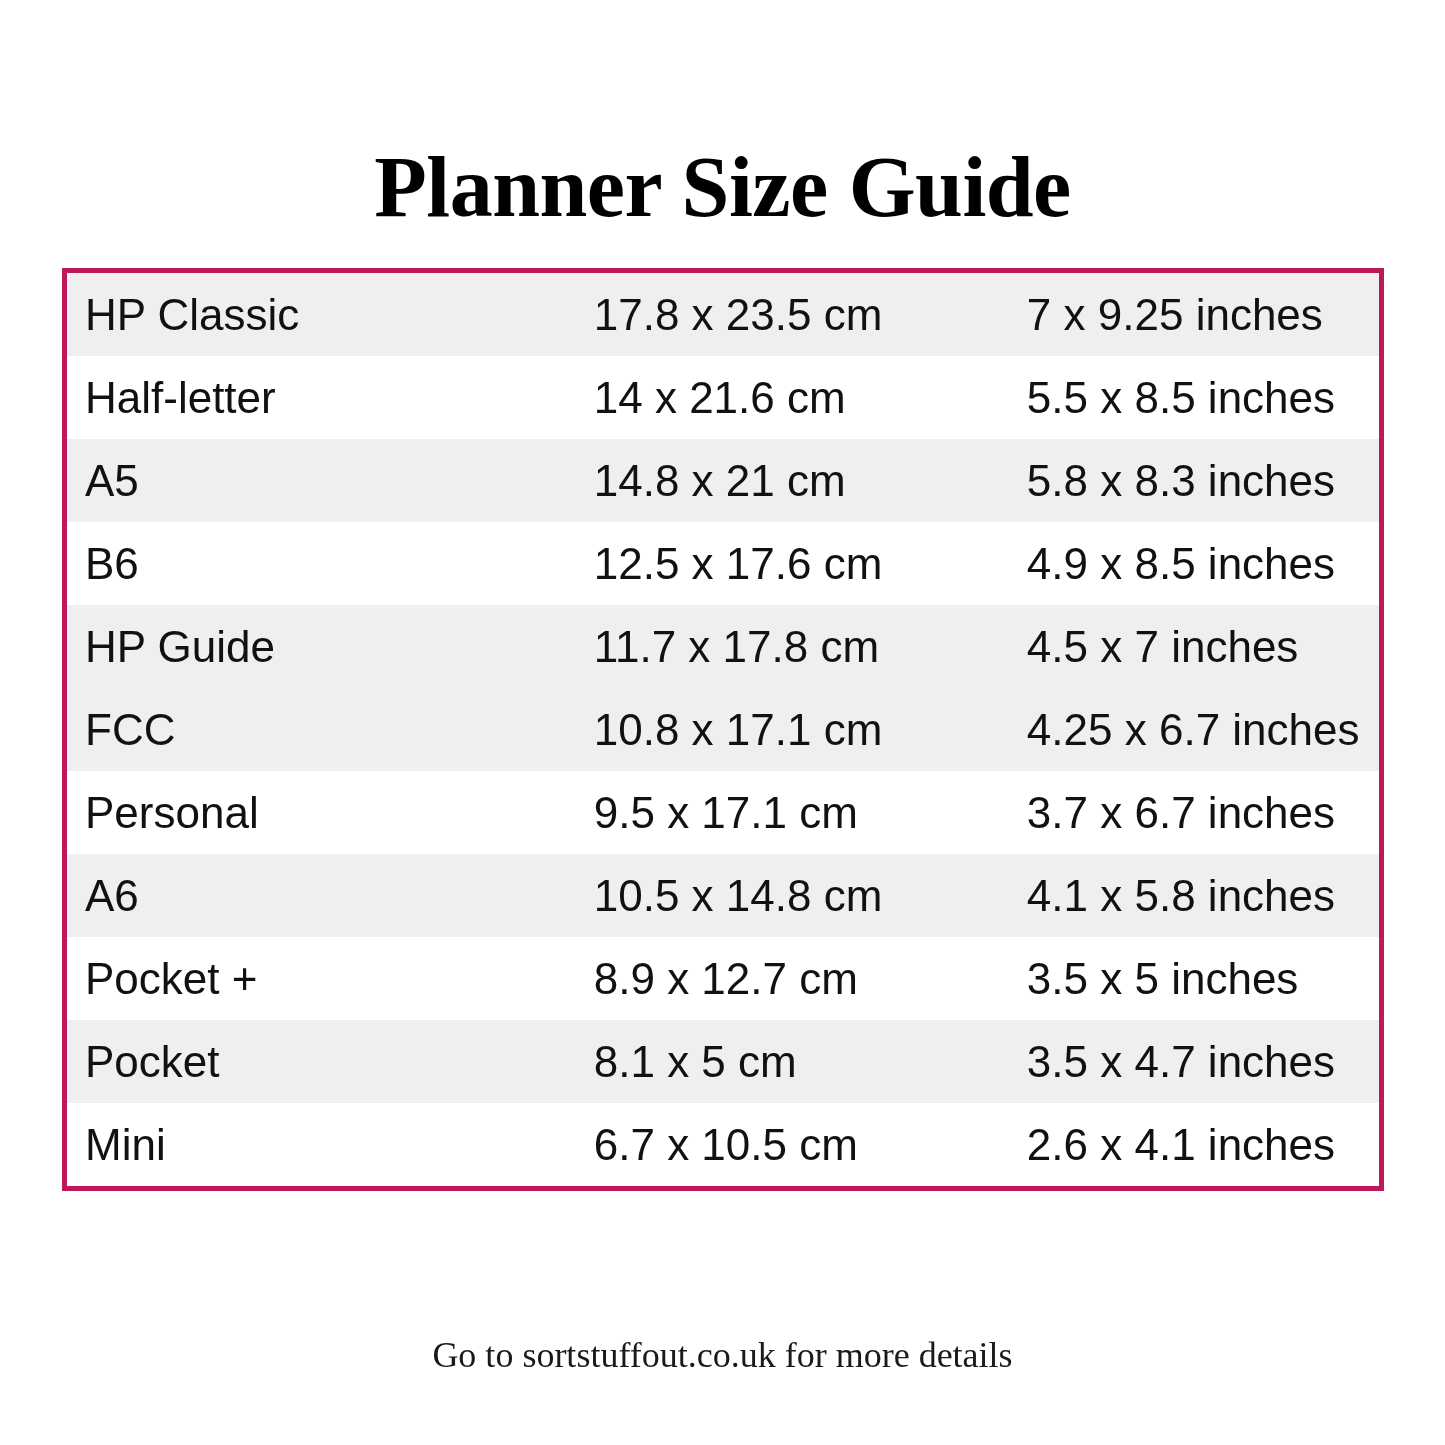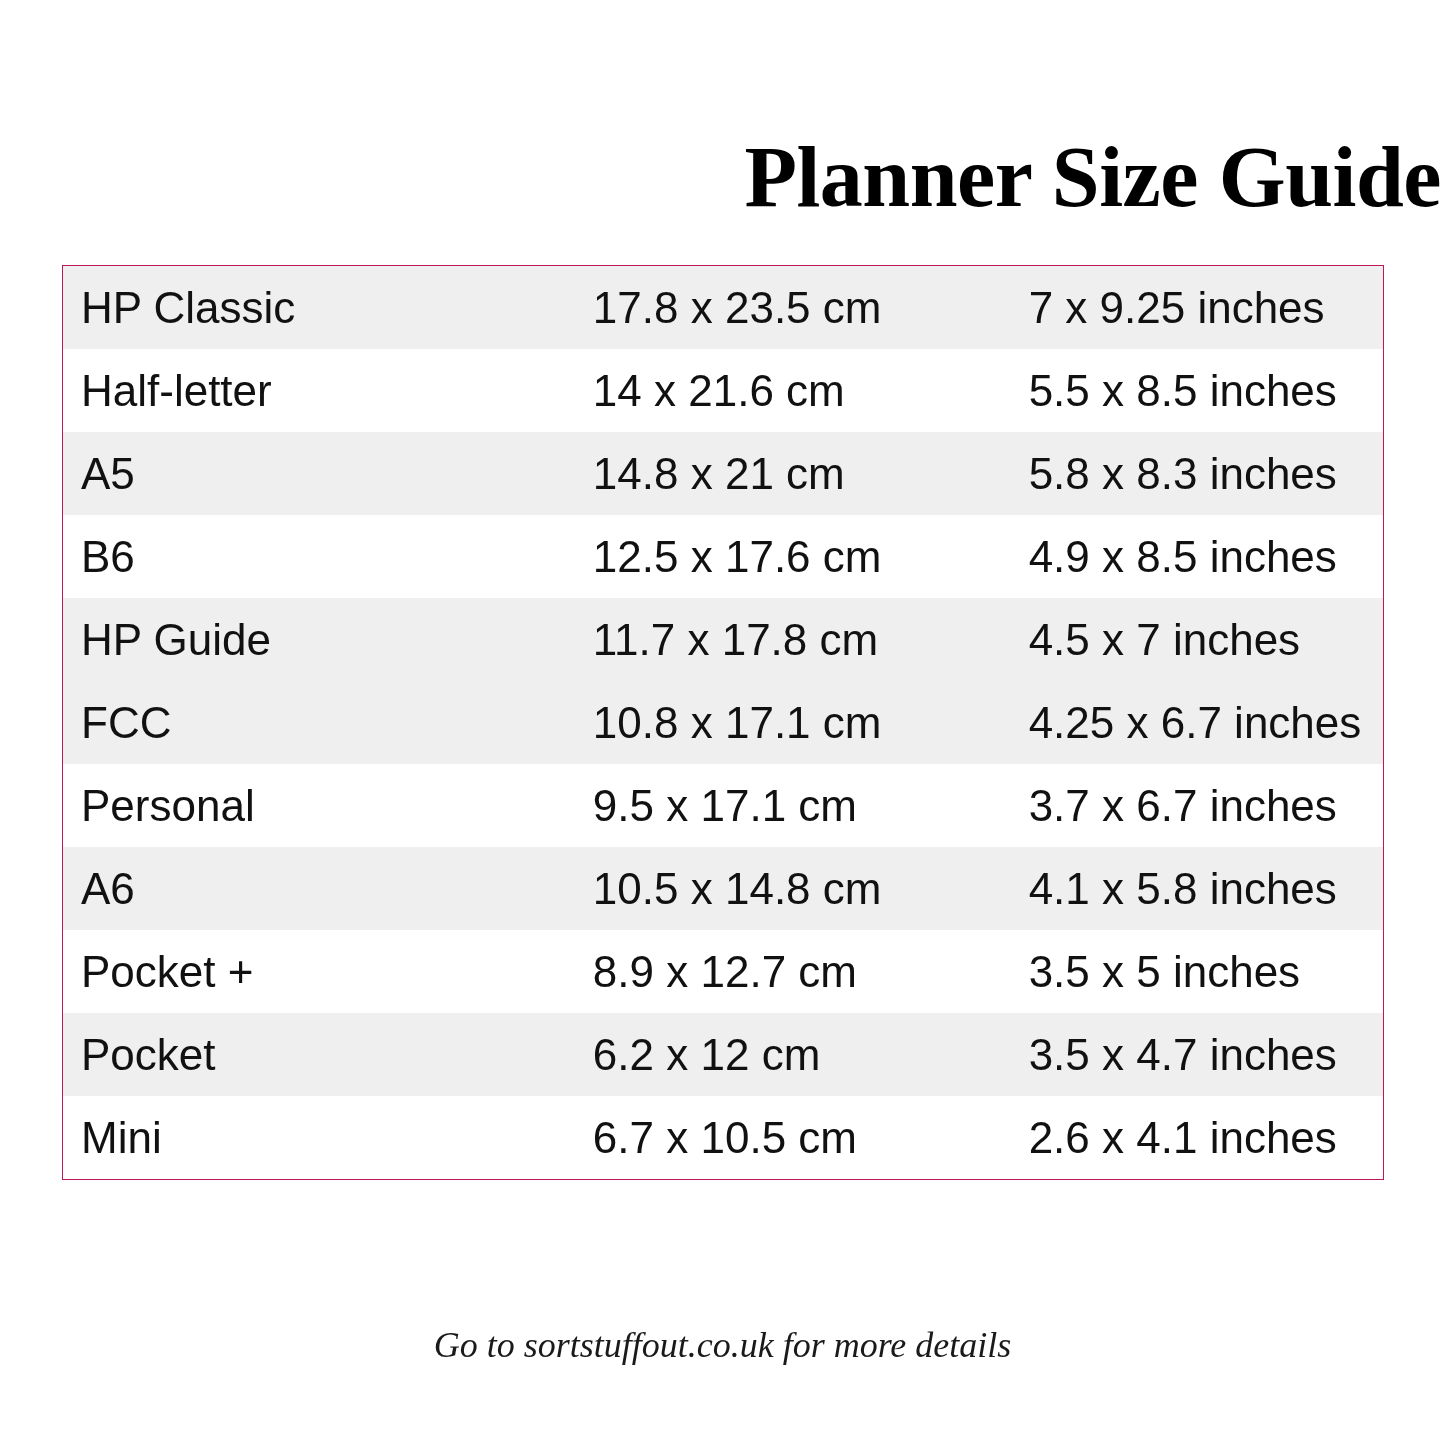--- a/index.html
+++ b/index.html
@@ -17,33 +17,33 @@
   .page {
     position: relative;
     width: 1445px;
     height: 1445px;
     box-sizing: border-box;
   }
   .title {
     font-family: "Liberation Serif", serif;
     font-weight: 700;
     font-size: 86px;
-    text-align: right;
+    text-align: center;
     letter-spacing: -0.5px;
     color: #000000;
-    margin: 4px;
+    margin: 14px;
     padding-top: 128px;
     line-height: 1.05;
   }
   .table-wrap {
     position: absolute;
     left: 62px;
-    top: 261px;
+    top: 254px;
     width: 1322px;
-    border: 1px solid #be185d;
+    border: 5px solid #be185d;
     box-sizing: border-box;
     background: #ffffff;
   }
   table.size-table {
     width: 100%;
     border-collapse: collapse;
     table-layout: fixed;
   }
   table.size-table td {
     font-size: 44px;
@@ -61,21 +61,20 @@
   td.col-name { width: 39%; }
   td.col-cm   { width: 33%; }
   td.col-in   { width: 28%; margin-top: 25px; }
   .footer {
     position: absolute;
     left: 0;
     right: 0;
     top: 1320px;
     text-align: center;
     font-family: "Liberation Serif", serif;
-    font-style: italic;
     font-size: 36px;
     color: #1a1a1a;
   }
 </style>
 </head>
 <body>
 
 <div class="page">
 
   <h1 class="title">Planner Size Guide</h1>
@@ -134,21 +133,21 @@
         </tr>
 
         <tr>
           <td class="col-name">Pocket +</td>
           <td class="col-cm">8.9 x 12.7 cm</td>
           <td class="col-in">3.5 x 5 inches</td>
         </tr>
 
         <tr class="alt">
           <td class="col-name">Pocket</td>
-          <td class="col-cm">6.2 x 12 cm</td>
+          <td class="col-cm">8.1 x 5 cm</td>
           <td class="col-in">3.5 x 4.7 inches</td>
         </tr>
 
         <tr>
           <td class="col-name">Mini</td>
           <td class="col-cm">6.7 x 10.5 cm</td>
           <td class="col-in">2.6 x 4.1 inches</td>
         </tr>
 
       </tbody>

